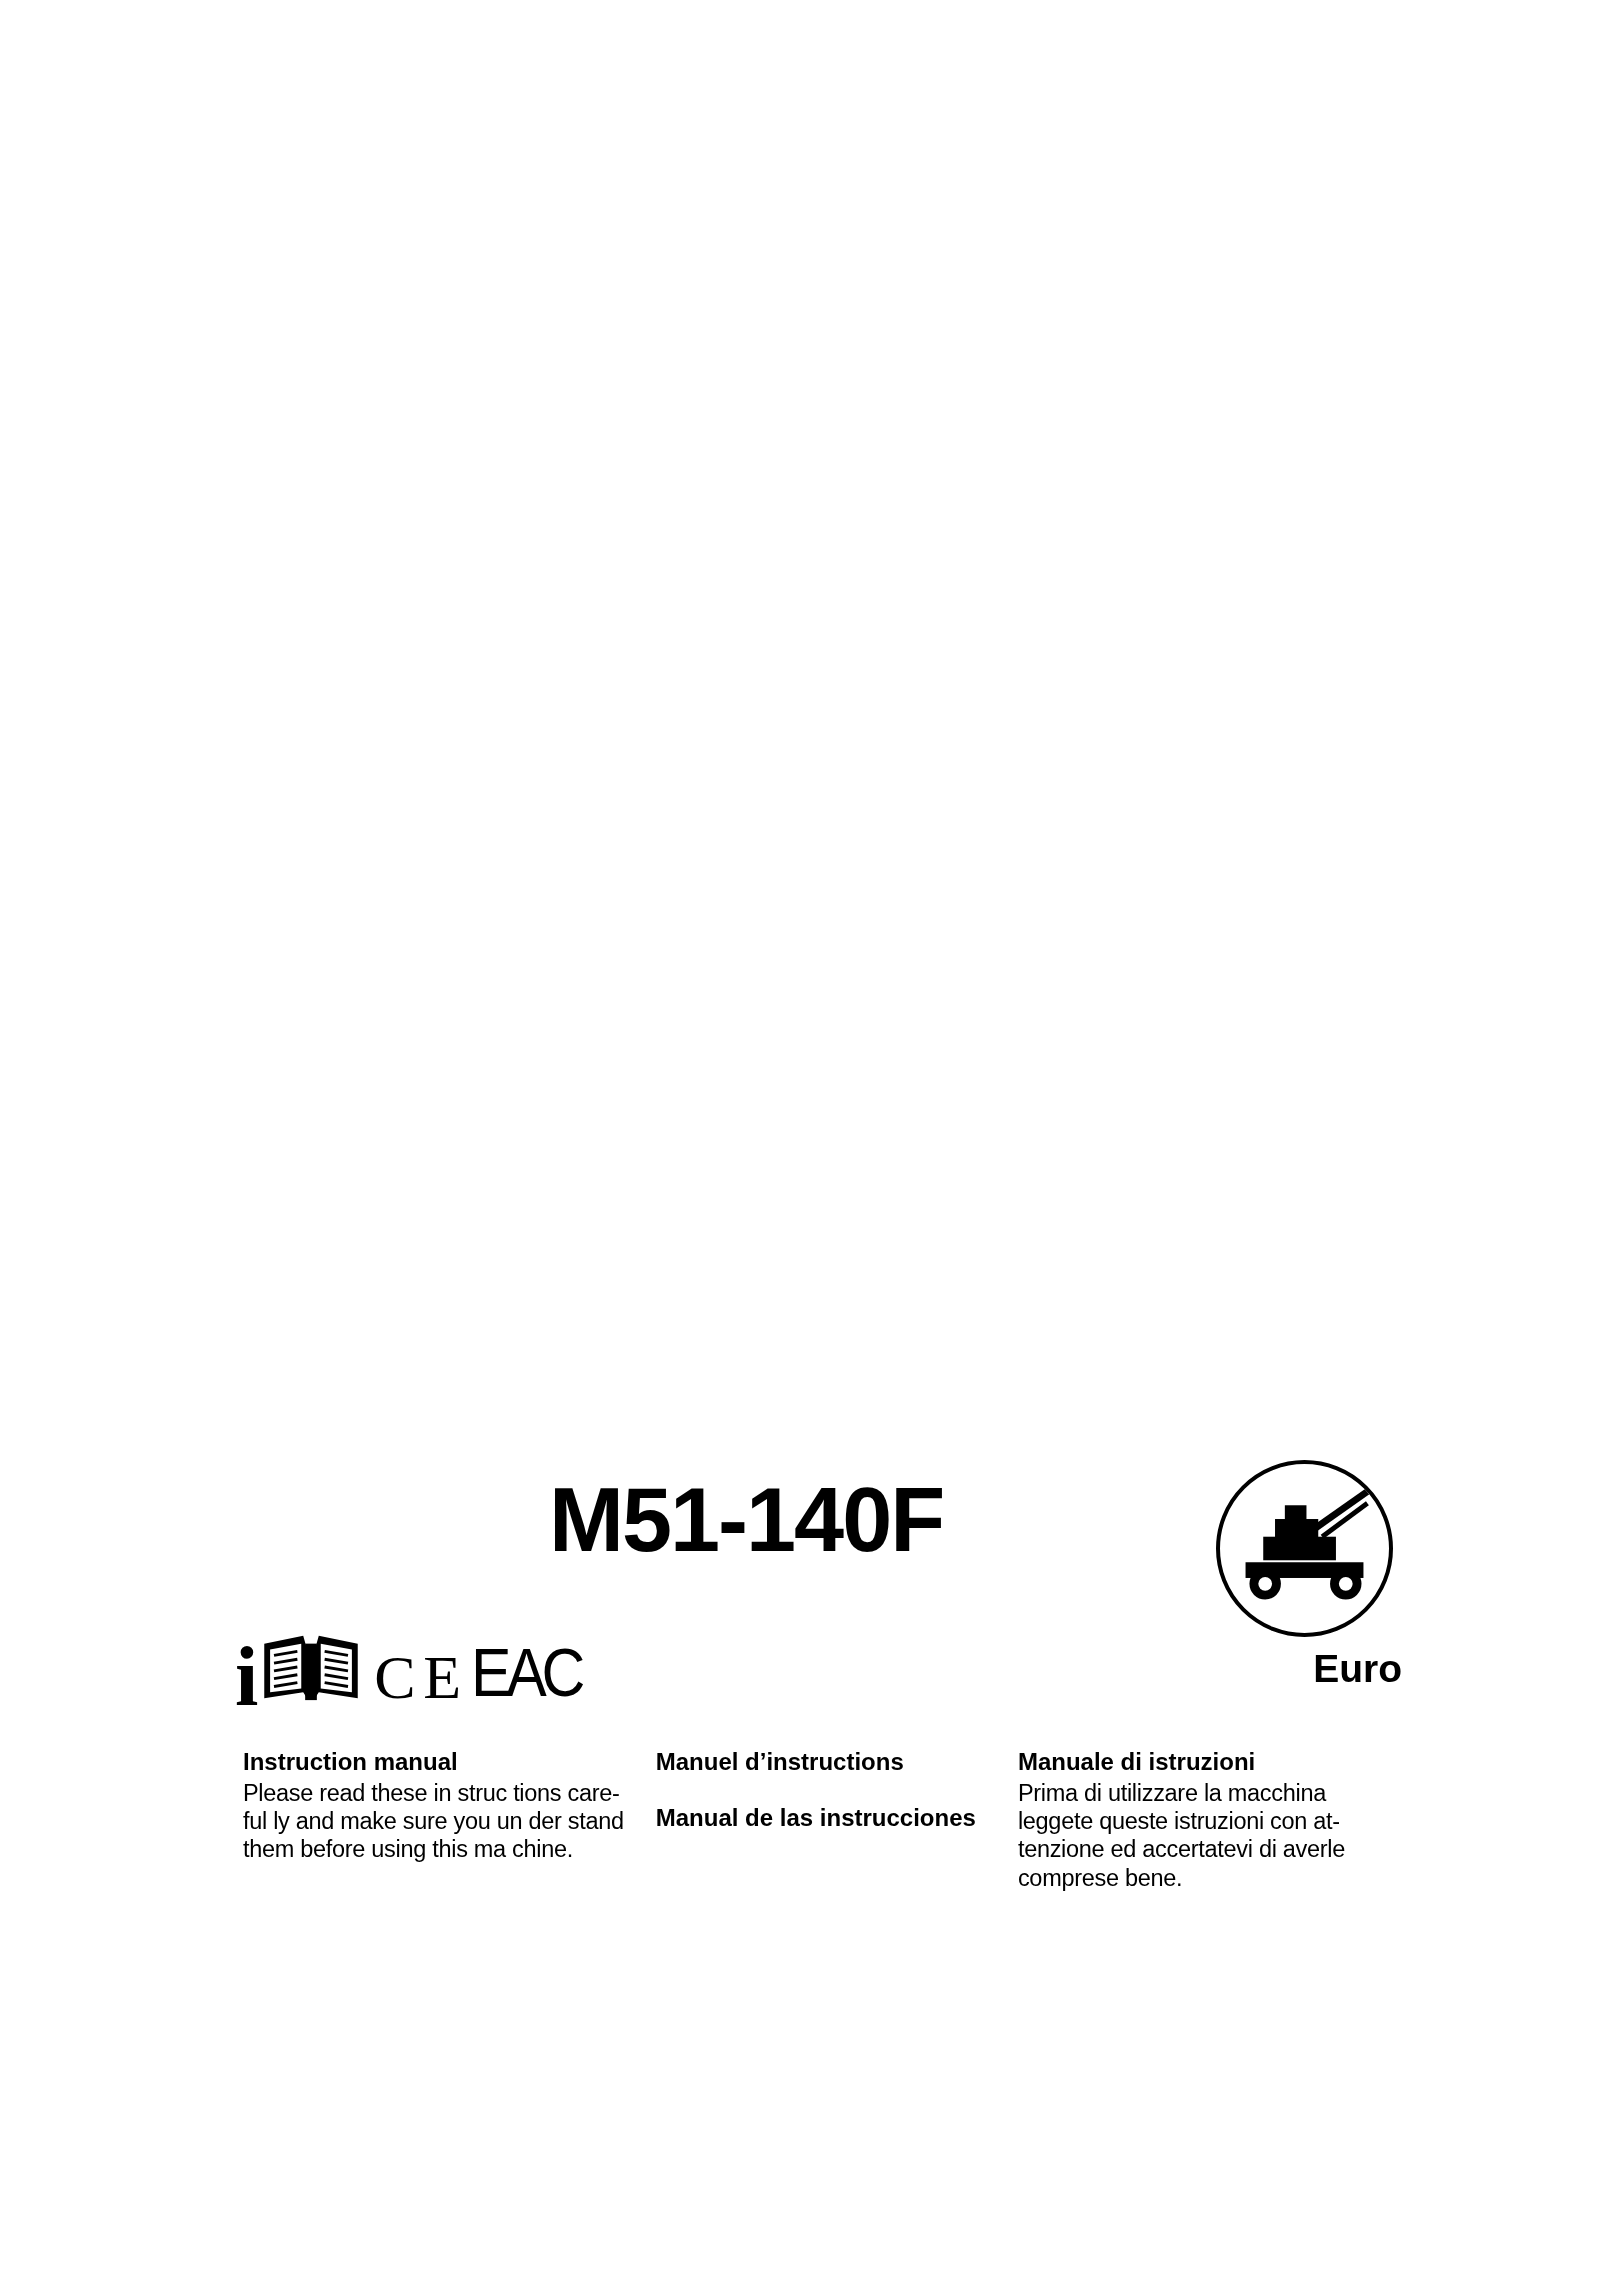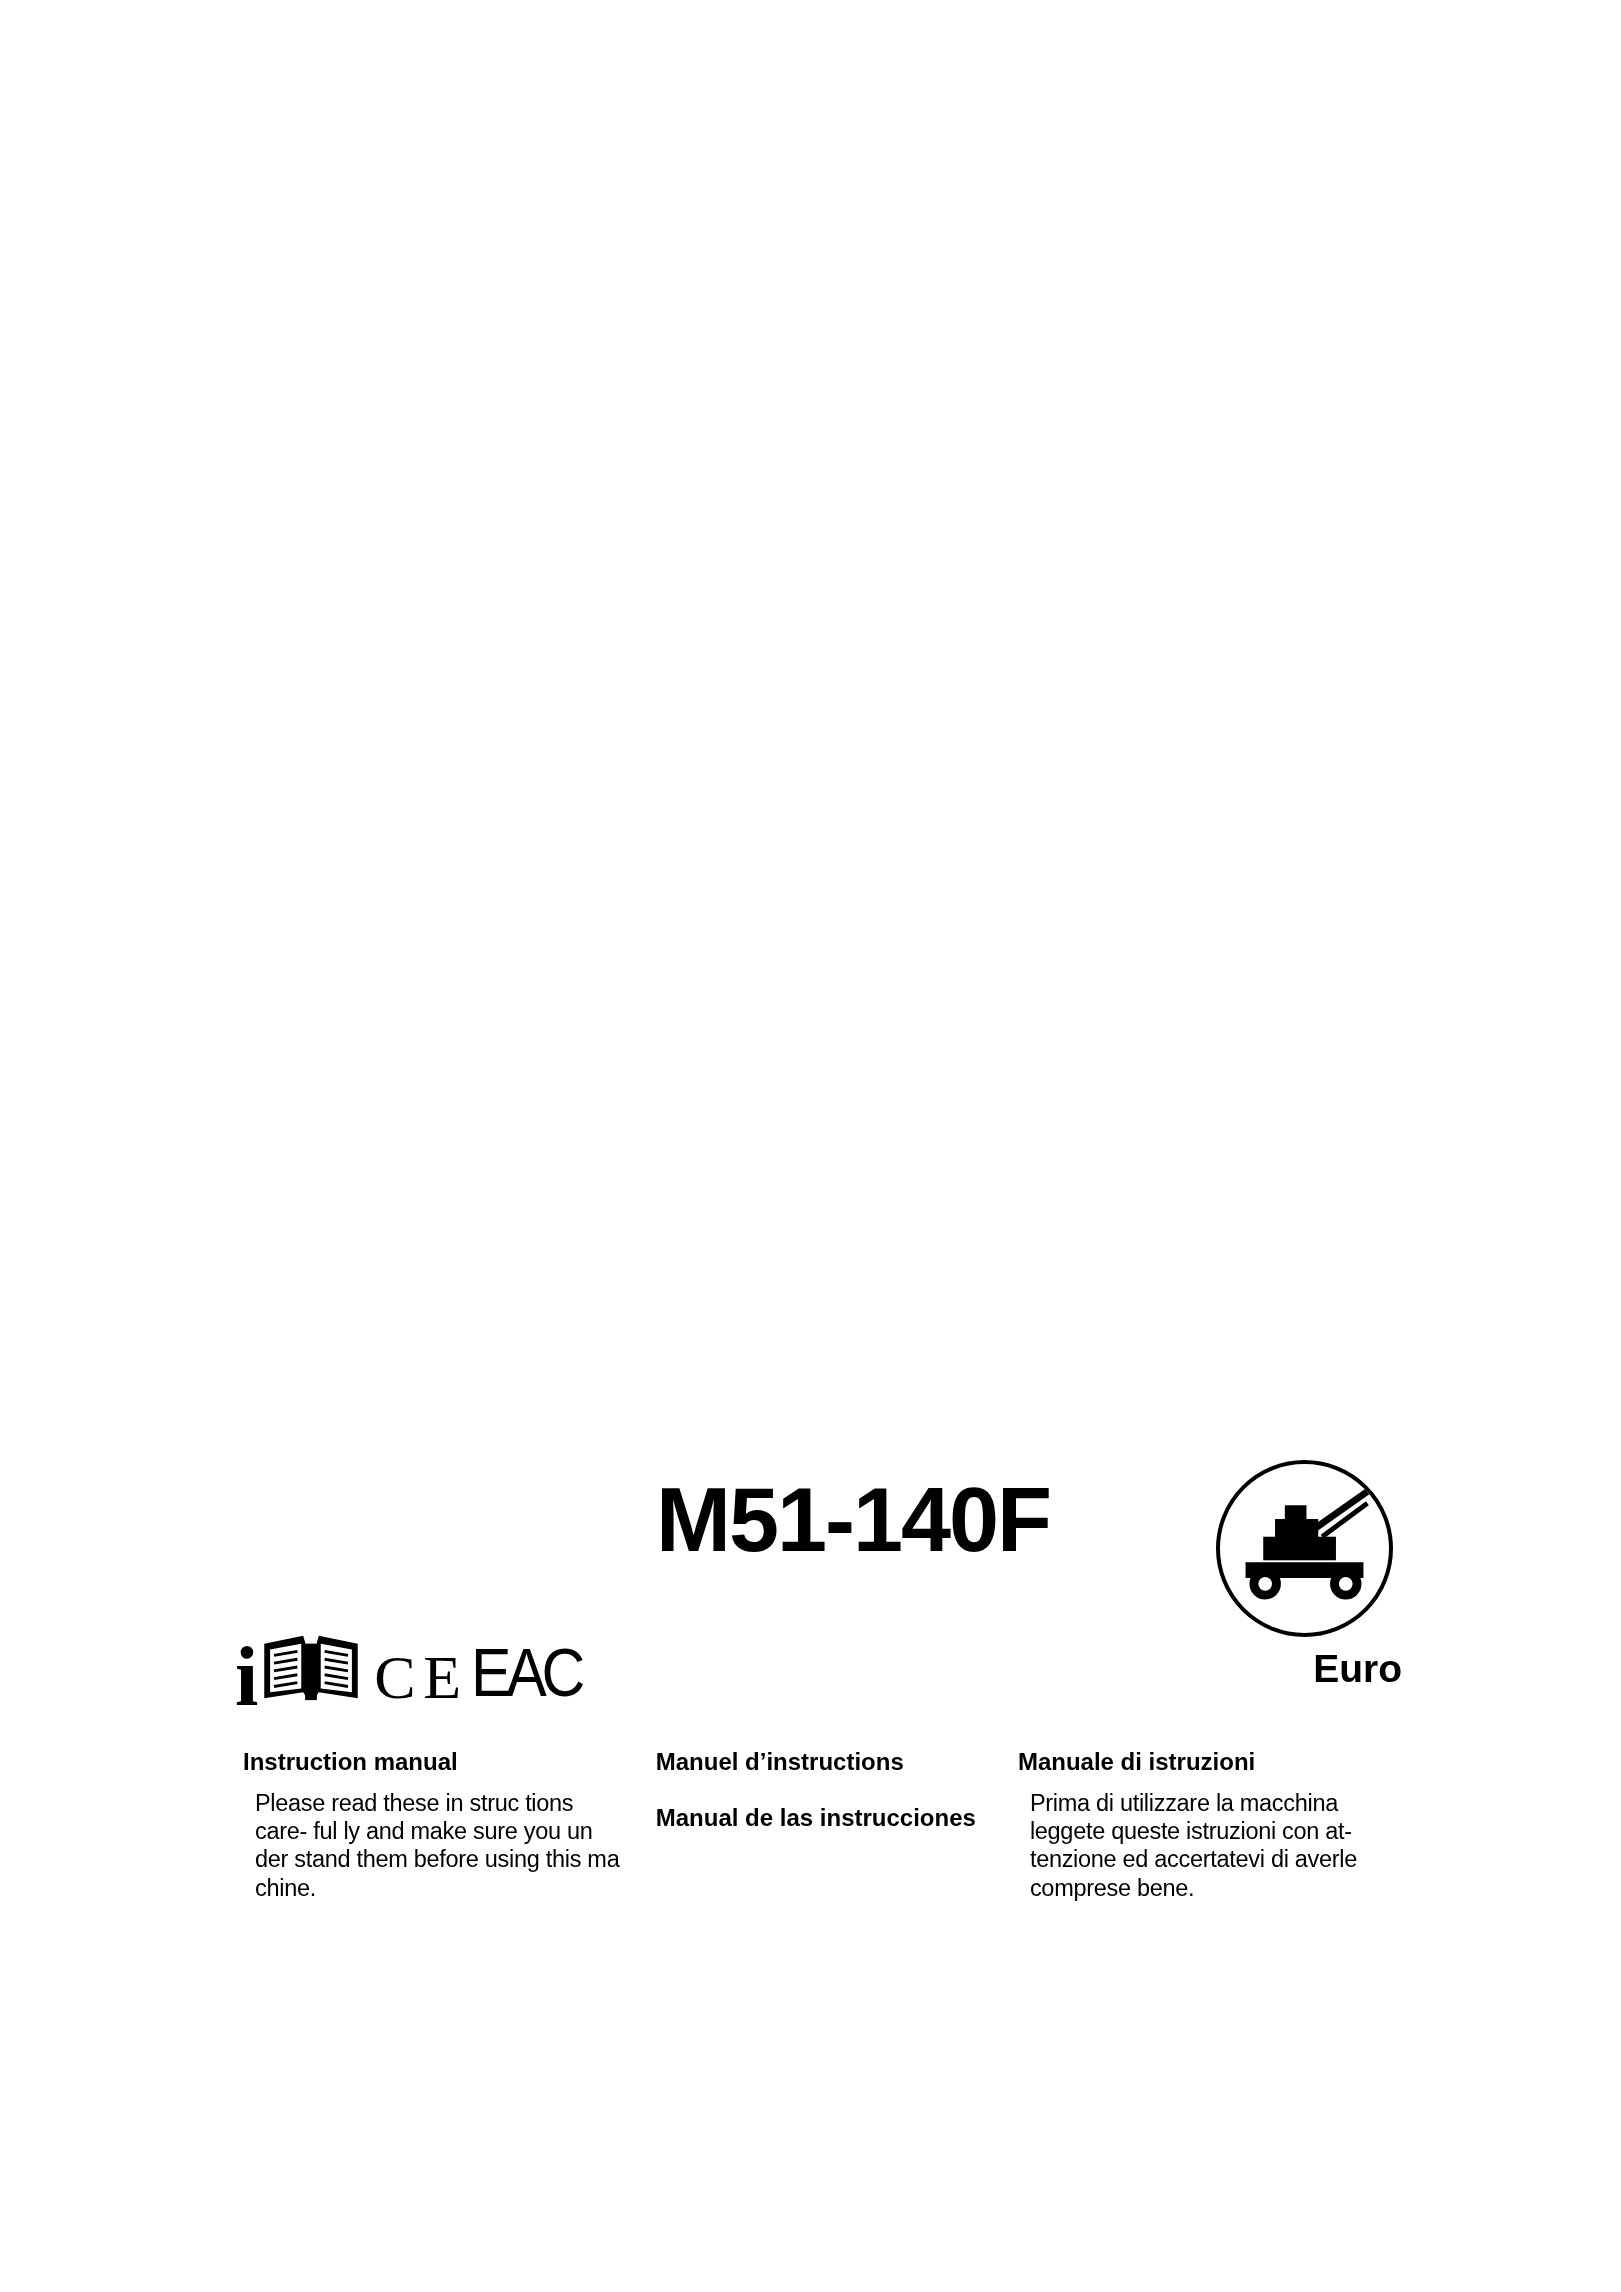--- a/index.html
+++ b/index.html
@@ -14,21 +14,21 @@
     font-family: "Liberation Sans", sans-serif;
     color: #000000;
     overflow: hidden;
   }
 
   .model-title {
     position: absolute;
     left: 549px;
     top: 1475px;
     width: 608px;
-    text-align: center;
+    text-align: left;
     font-size: 90px;
     font-weight: bold;
     letter-spacing: -2px;
     font-family: "Liberation Sans", sans-serif;
     line-height: 1;
   }
 
   
   .symbols {
     position: absolute;
@@ -122,21 +122,21 @@
 
   .blk h3 {
     font-size: 24px;
     font-weight: bold;
     margin: 0 0 2px 0;
     line-height: 1.25;
     font-family: "Liberation Sans", sans-serif;
   }
   .blk p {
     font-size: 23.5px;
-    margin: 12px;
+    margin: 0;
     line-height: 1.2;
     font-family: "Liberation Sans", sans-serif;
   }
   .justify { text-align: justify; }
   .tight { letter-spacing: -0.3px; }
 </style>
 </head>
 <body>
 
 <div class="model-title">M51-140F</div>

